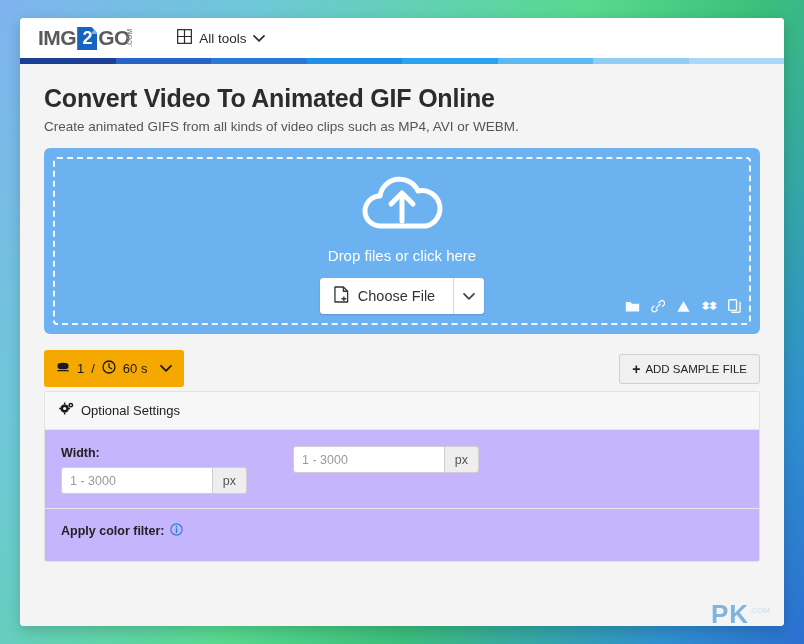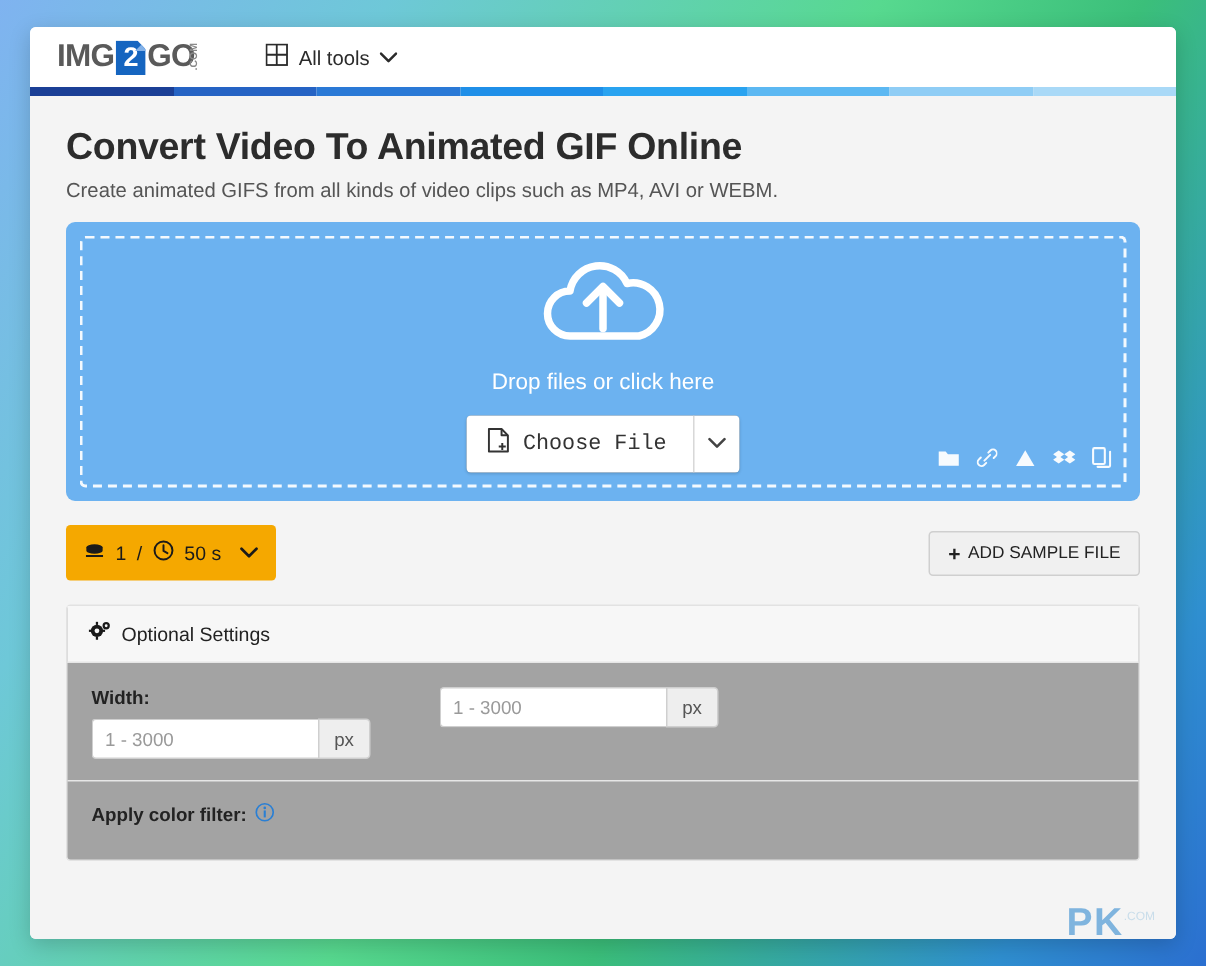--- a/index.html
+++ b/index.html
@@ -158,25 +158,24 @@
     position: relative;
   }
   .cloud-wrap { margin-bottom: 4px; }
   .drop-text {
     color: #ffffff;
     font-size: 15px;
     margin-bottom: 14px;
   }
   .choose-file-group {
     display: flex;
-    background: #a3a3a3;
+    background: #c2410c;
     border-radius: 3px;
     box-shadow: 0 1px 2px rgba(0,0,0,0.15);
     overflow: hidden;
-    font-family: Liberation Mono, monospace;
   }
   .choose-file-btn {
     display: flex; align-items: center; gap: 9px;
     padding: 8px 18px 8px 14px;
     font-size: 14.5px;
     color: #333;
     border-right: 1px solid #d8d8d8;
     cursor: pointer;
     background: #fff;
   }
@@ -234,22 +233,22 @@
     padding: 7px 12px;
     font-size: 11.5px;
     color: #222;
     cursor: pointer;
     font-family: inherit;
   }
   .add-sample-btn .plus { font-weight: bold; font-size: 14px; line-height: 1; }
 
   
   .settings-panel {
-    margin-top: 16px;
-    background: #a3a3a3;
+    margin-top: 4px;
+    background: #c4b5fd;
     border: 1px solid #e2e2e2;
     border-radius: 3px;
   }
   .settings-head {
     display: flex; align-items: center; gap: 7px;
     background: #f7f7f7;
     border-bottom: 1px solid #e6e6e6;
     padding: 10px 14px;
     font-size: 13px;
     color: #222;
@@ -447,21 +446,21 @@
           </svg>
         </span>
         <span>1</span>
         <span class="sep">/</span>
         <span>
           <svg width="14" height="14" viewBox="0 0 15 15">
             <circle cx="7.5" cy="7.5" r="6.4" fill="none" stroke="#1a1a1a" stroke-width="1.4"></circle>
             <polyline points="7.5,3.8 7.5,7.8 10.3,9.4" fill="none" stroke="#1a1a1a" stroke-width="1.4" stroke-linecap="round" stroke-linejoin="round"></polyline>
           </svg>
         </span>
-        <span>50 s</span>
+        <span>60 s</span>
         <span style="margin-left:6px">
           <svg width="12" height="9" viewBox="0 0 12 9">
             <polyline points="1,1.8 6,6.8 11,1.8" fill="none" stroke="#1a1a1a" stroke-width="1.8" stroke-linecap="round" stroke-linejoin="round"></polyline>
           </svg>
         </span>
       </div>
 
       <button class="add-sample-btn">
         <span class="plus">+</span>
         <span>ADD SAMPLE FILE</span>

